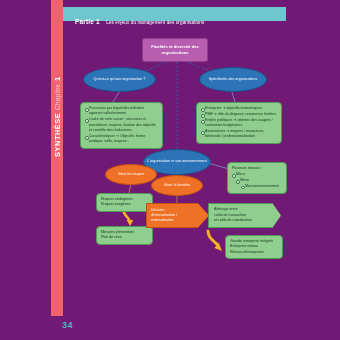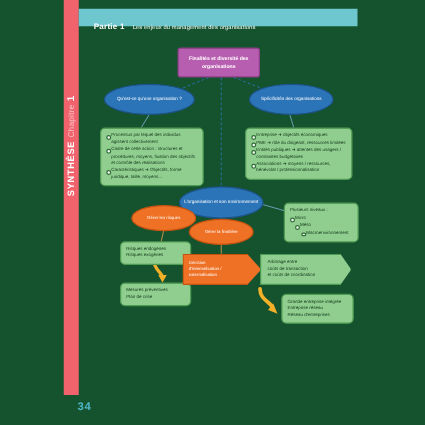--- a/index.html
+++ b/index.html
@@ -6,21 +6,21 @@
   html, body {
     margin: 0; padding: 0;
     width: 340px; height: 340px;
     background: #ffffff;
     font-family: "Liberation Sans", sans-serif;
     overflow: hidden;
   }
   #page {
     position: relative;
     width: 340px; height: 340px;
-    background: #14532d;
+    background: #701a75;
   }
 
   
   #side-tab {
     position: absolute;
     left: 51px; top: 0px;
     width: 12px; height: 316px;
     background: #f0636d;
   }
   #side-tab-label {

